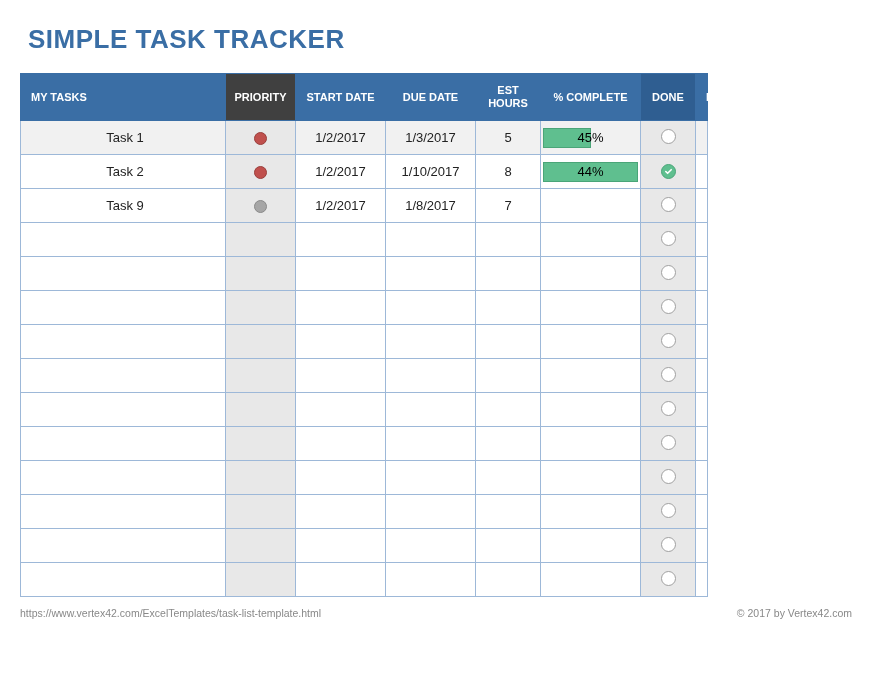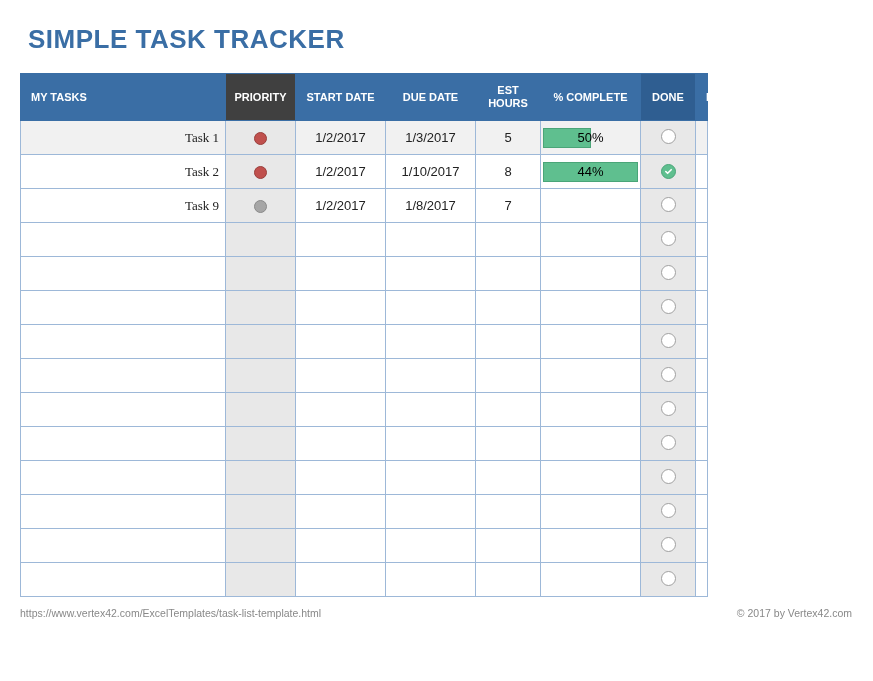--- a/index.html
+++ b/index.html
@@ -41,21 +41,21 @@
     border: 1px solid #9db8d8;
     height: 34px;
     padding: 0 6px;
     font-size: 13px;
     color: #222;
     text-align: center;
     vertical-align: middle;
     background: #fff;
   }
   table.tracker tbody tr.shaded td { background: #f1f1f1; }
-  table.tracker td.task-cell { text-align: right; padding-left: 10px; font-family: Liberation Serif, serif; }
+  table.tracker td.task-cell { text-align: center; padding-left: 10px; }
   table.tracker td.priority-cell { background: #e8e8e8 !important; }
   table.tracker td.done-cell { background: #e8e8e8 !important; }
 
   
   .pct-wrap {
     position: relative;
     height: 20px;
     width: 100%;
     display: flex;
     align-items: center;
@@ -144,21 +144,21 @@
   <tbody id="task-body">
       <tr class="shaded">
         <td class="task-cell">Task 1</td>
         <td class="priority-cell"><span class="dot red"></span></td>
         <td>1/2/2017</td>
         <td>1/3/2017</td>
         <td>5</td>
         <td style="padding: 0px 2px;">
           <div class="pct-wrap">
             <div class="pct-bar" style="width: 50%;"></div>
-            <div class="pct-label">50%</div>
+            <div class="pct-label">45%</div>
           </div>
         </td>
         <td class="done-cell"><span class="donecirc"></span></td>
         <td style="text-align: left;"></td>
       </tr>
       <tr>
         <td class="task-cell">Task 2</td>
         <td class="priority-cell"><span class="dot red"></span></td>
         <td>1/2/2017</td>
         <td>1/10/2017</td>

